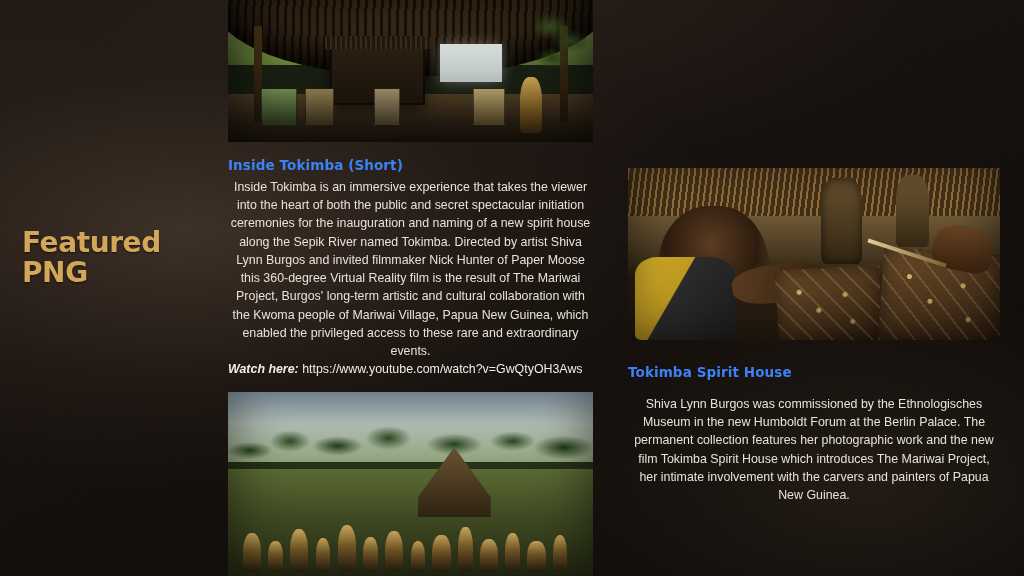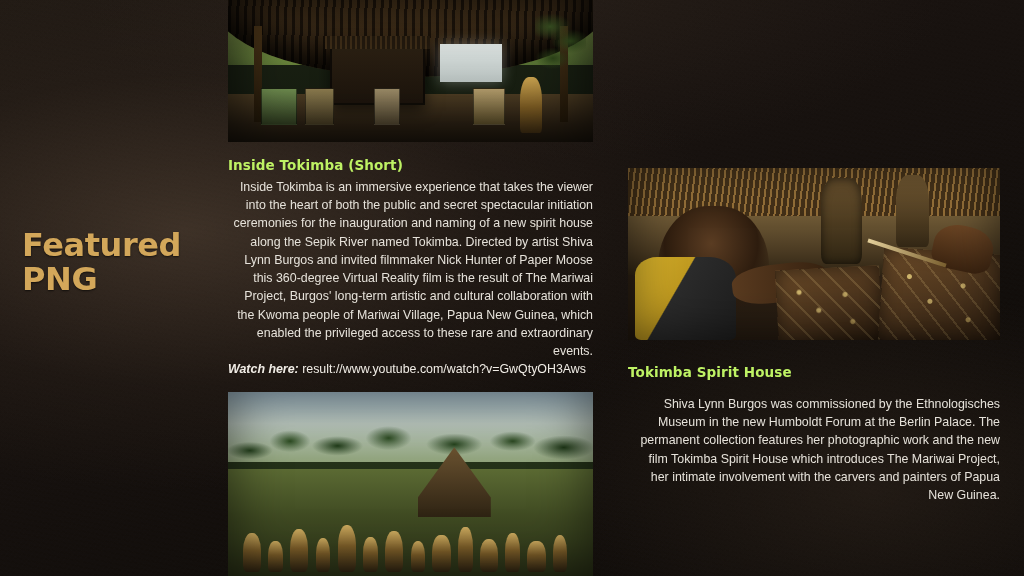--- a/index.html
+++ b/index.html
@@ -38,41 +38,41 @@
   }
 
   
   .featured-title {
     position: absolute;
     left: 22px;
     top: 228px;
     width: 200px;
     font-family: "DejaVu Sans", sans-serif;
     font-weight: bold;
-    font-size: 32px;
+    font-size: 28px;
     line-height: 1.07;
     letter-spacing: -0.4px;
     color: #d3a75a;
     text-shadow: 0 1px 2px rgba(0,0,0,.6);
   }
   .featured-title .ln { display: block; }
 
   
   .heading {
     font-family: "DejaVu Sans", sans-serif;
     font-weight: bold;
     font-size: 13.5px;
-    color: #bef264;
+    color: #3b82f6;
     letter-spacing: .1px;
   }
   .body-txt {
     font-size: 12.4px;
     line-height: 1.47;
     color: #e6e2da;
-    text-align: right;
+    text-align: center;
   }
   .watch {
     font-size: 12.4px;
     line-height: 1.47;
     color: #f1ede6;
   }
   .watch b { font-weight: bold; font-style: italic; }
   .img-top {
     position: absolute;
     left: 228px;
@@ -311,21 +311,21 @@
     <div class="palm"></div>
     <div class="vig"></div>
   </div>
 </div>
 
 <div class="block-inside">
   <div class="heading">Inside Tokimba (Short)</div>
   <div class="body-txt">Inside Tokimba is an immersive experience that takes the viewer into the heart of both the public and secret spectacular initiation ceremonies for the inauguration and naming of a new spirit house along the Sepik River named Tokimba. Directed by artist Shiva Lynn Burgos and invited filmmaker Nick Hunter of Paper Moose this 360-degree Virtual Reality film is the result of The Mariwai Project, Burgos' long-term artistic and cultural collaboration with the Kwoma people of Mariwai Village, Papua New Guinea, which enabled the privileged access to these rare and extraordinary events.</div>
   <div class="watch">
     <b>Watch here:</b>
-    <span>result://www.youtube.com/watch?v=GwQtyOH3Aws</span>
+    <span>https://www.youtube.com/watch?v=GwQtyOH3Aws</span>
   </div>
 </div>
 
 <div class="img-bottom">
   <div class="photo p3">
     <div class="sky"></div>
     <div class="trees"></div>
     <div class="ground"></div>
     <div class="hut"></div>
     <div class="crowd">

